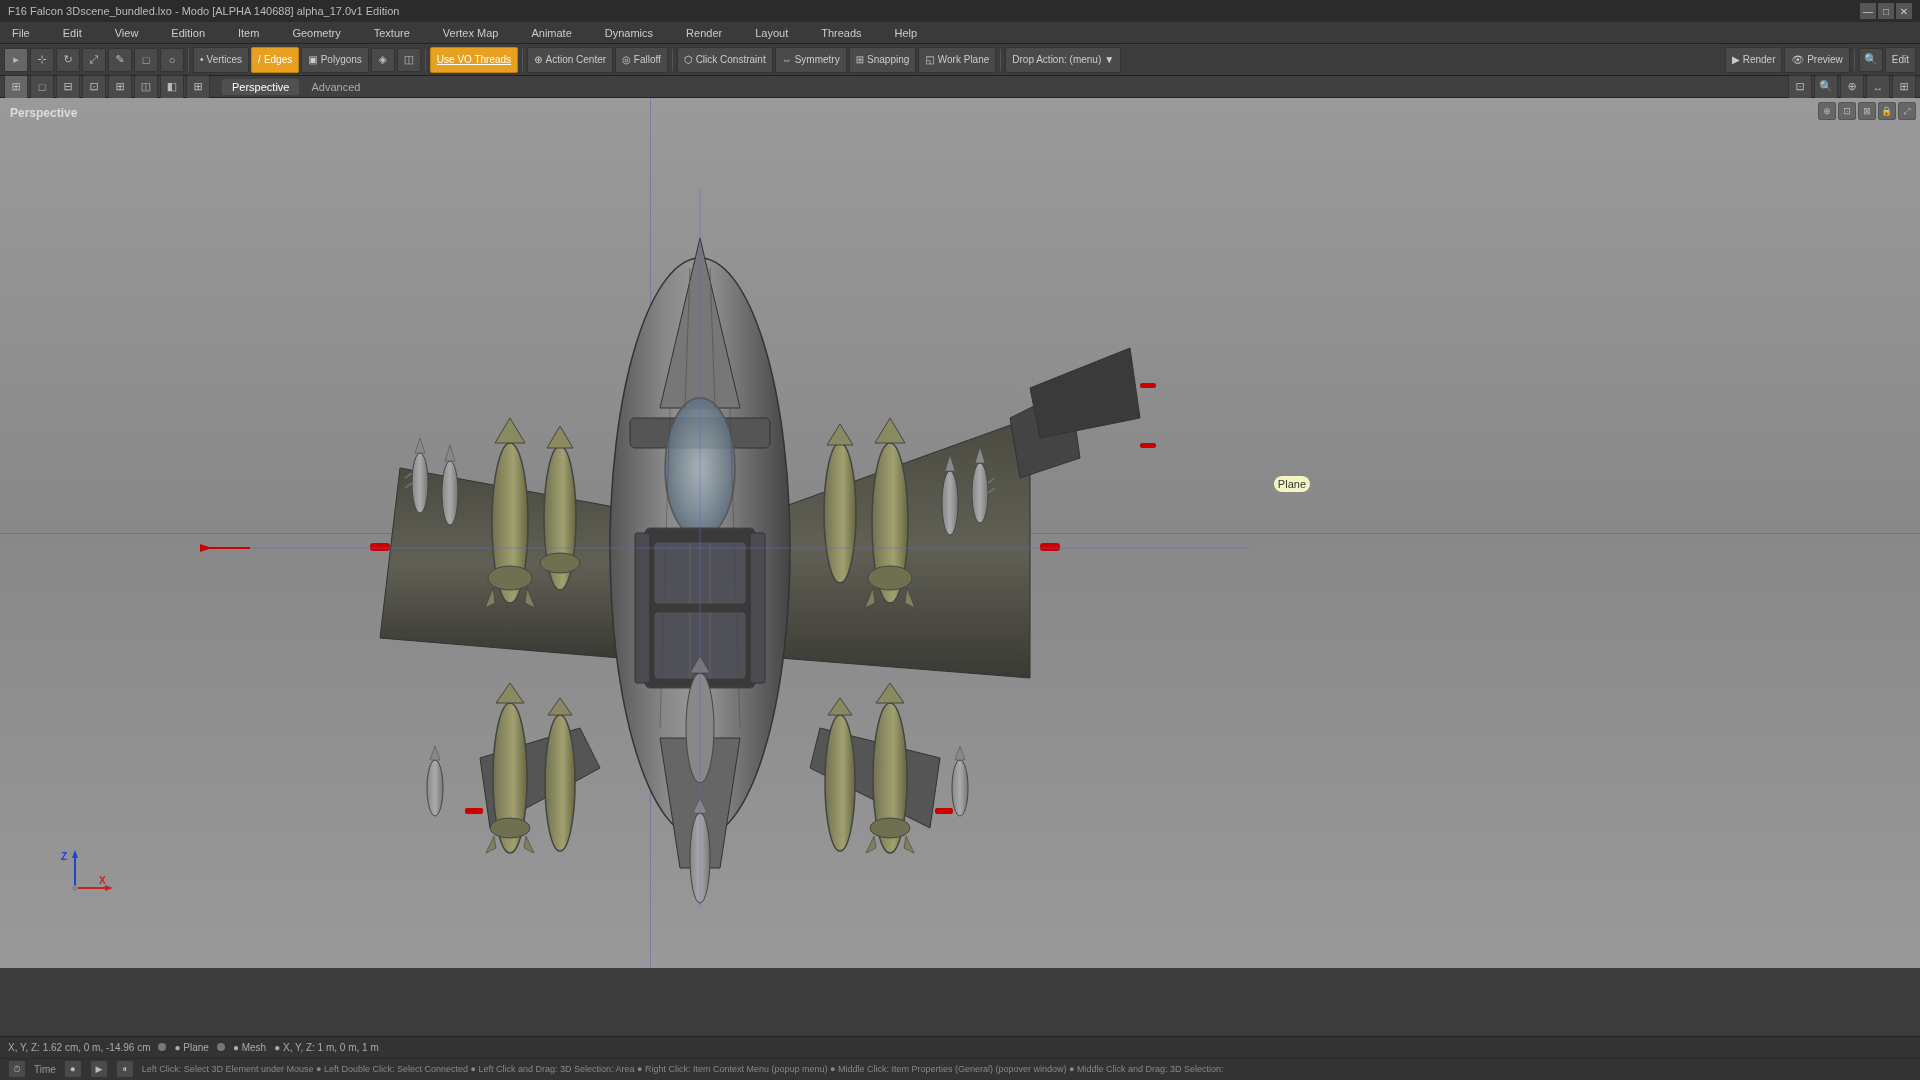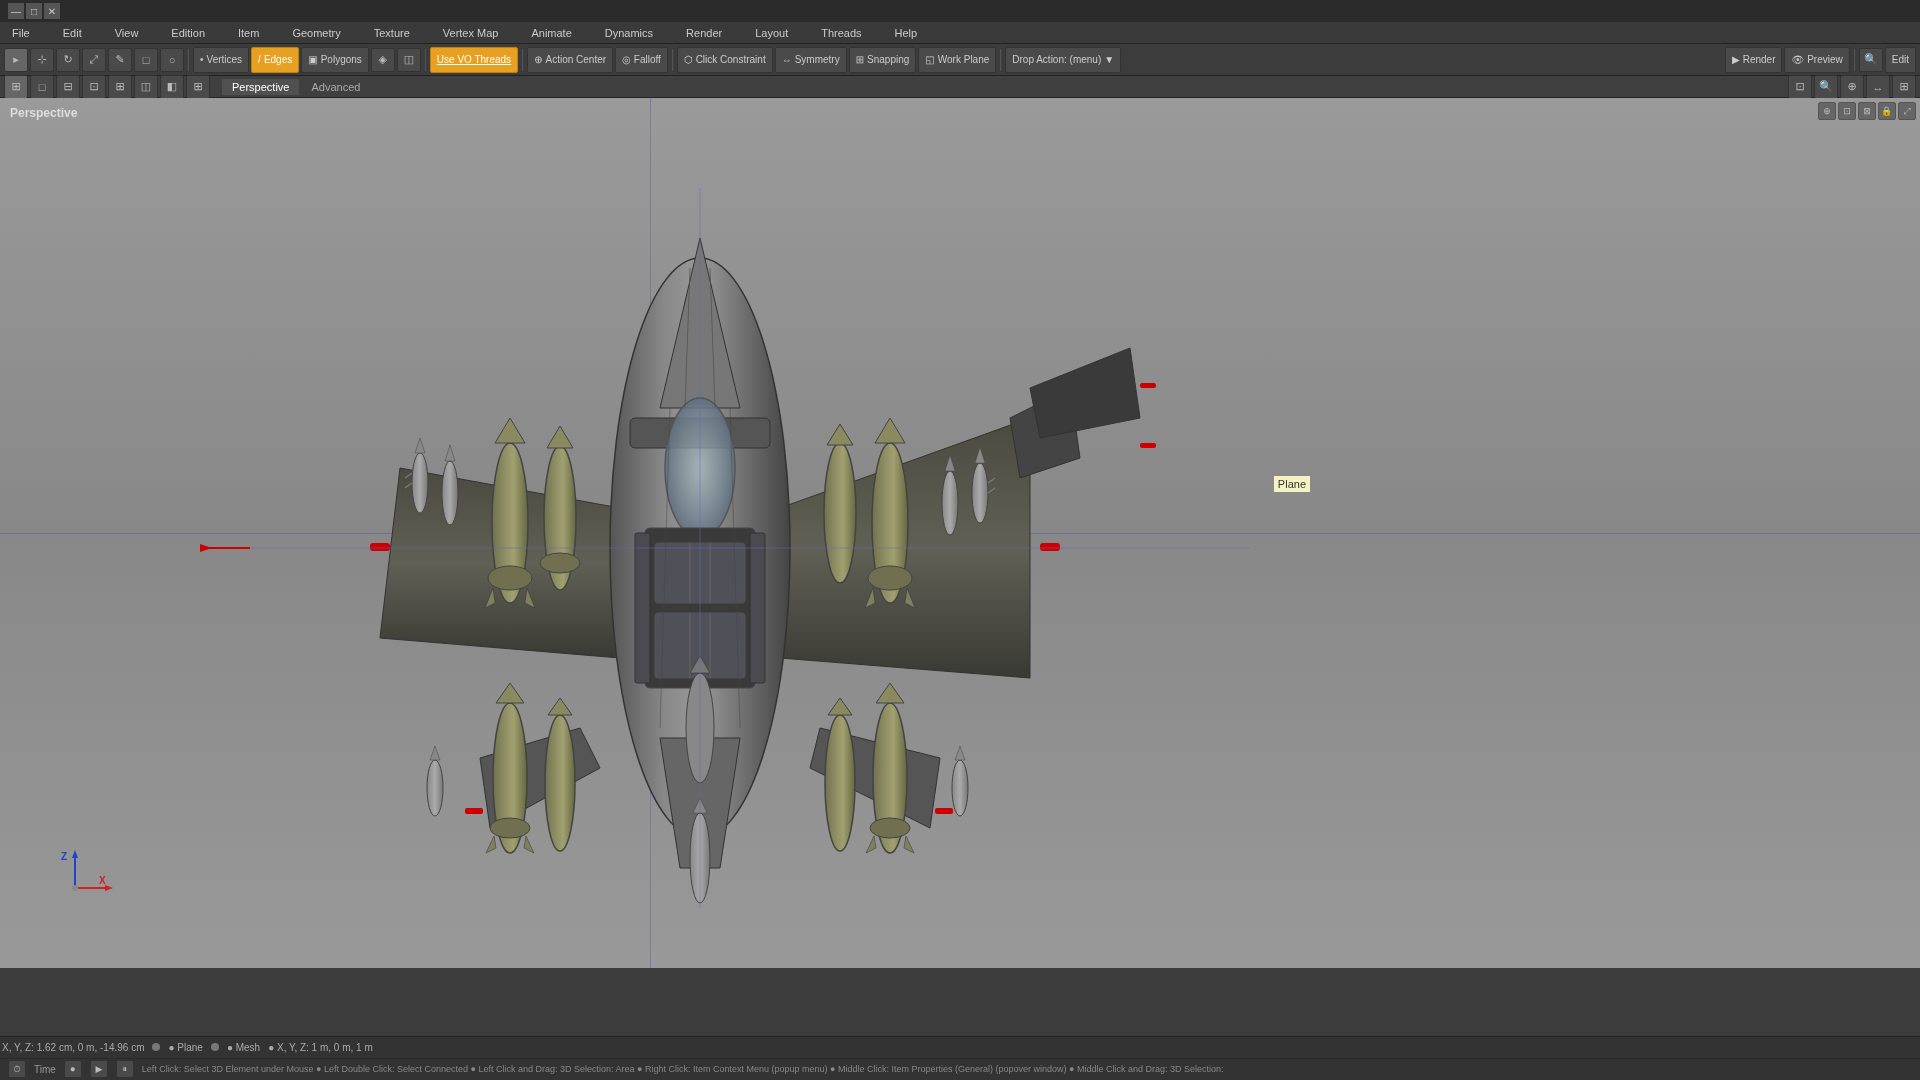--- a/index.html
+++ b/index.html
@@ -128,21 +128,21 @@
 
     
     #plane-label {
       position: absolute;
       right: 610px;
       top: 378px;
       background: rgba(255,255,200,0.9);
       color: #333;
       font-size: 11px;
       padding: 2px 4px;
-      border-radius: 0;
+      border-radius: 8px;
     }
 
     
     #aircraft-svg {
       position: absolute;
       left: 200px;
       top: 90px;
       pointer-events: none;
     }
 
@@ -164,21 +164,21 @@
       background: #333;
       border-top: 1px solid #222;
       display: flex;
       flex-direction: column;
       justify-content: center;
     }
     #status-bar-top {
       height: 22px;
       display: flex;
       align-items: center;
-      padding: 0 2px;
+      padding: 0 8px;
       gap: 8px;
       font-size: 10px;
       color: #aaa;
       border-bottom: 1px solid #2a2a2a;
     }
     #status-bar-bottom {
       height: 22px;
       display: flex;
       align-items: center;
       padding: 0 8px;
@@ -217,20 +217,21 @@
       border: 1px solid #555;
       color: #bbb;
       display: flex; align-items: center; justify-content: center;
       cursor: pointer; border-radius: 2px; font-size: 9px;
     }
   </style>
 </head>
 <body>
 
 <div id="title-bar">
+  <span class="title">F16 Falcon 3Dscene_bundled.lxo - Modo [ALPHA 140688]  alpha_17.0v1 Edition</span>
   <div class="win-controls">
     <button class="win-btn">—</button>
     <button class="win-btn">□</button>
     <button class="win-btn">✕</button>
   </div>
 </div>
 
 <div id="menu-bar">
   <span class="menu-item">File</span>
   <span class="menu-item">Edit</span>

